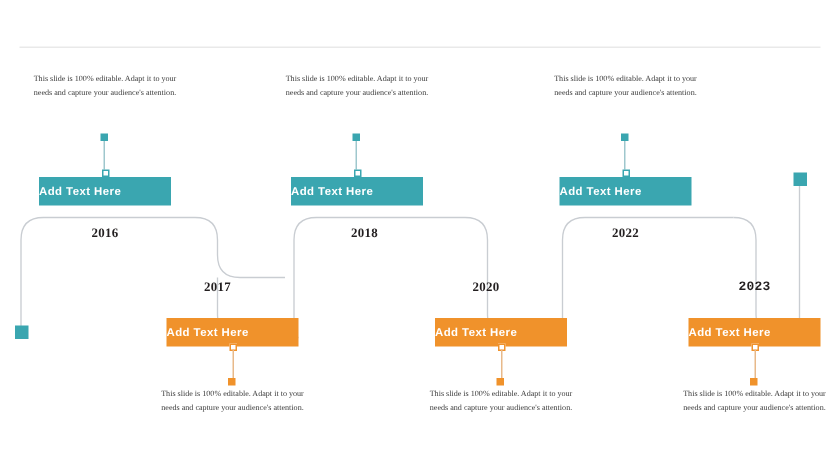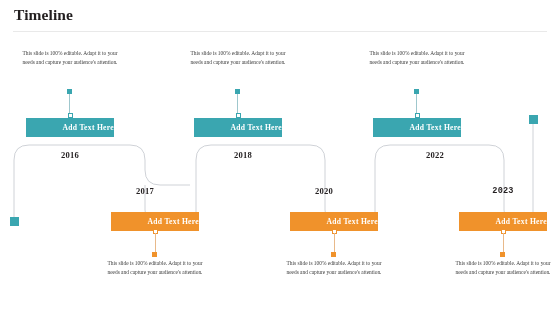--- a/index.html
+++ b/index.html
@@ -67,22 +67,22 @@
     text-align: center;
     width: 96px;
   }
 
   
   .chip {
     position: absolute;
     width: 88px;
     height: 19px;
     line-height: 19px;
-    text-align: right;
-    font-family: Liberation Serif, serif;
+    text-align: left;
+    font-family: Liberation Sans, sans-serif;
     font-weight: bold;
     font-size: 7.6px;
     color: #ffffff;
     letter-spacing: 0.3px;
     white-space: nowrap;
     box-sizing: border-box;
   }
   .chip.teal   { background: #3aa6b0; }
   .chip.orange { background: #f0922b; }
 
@@ -133,21 +133,20 @@
     height: 9px;
     background: #3aa6b0;
   }
 </style>
 </head>
 <body>
 
 <div id="slide">
 
   <div id="header">
-    <div id="page-title">Timeline</div>
     <div id="header-rule"></div>
   </div>
 
   <svg id="path-layer" viewBox="0 0 560 315" width="560" height="315" xmlns="http://www.w3.org/2000/svg">
 
     <path d="M 14,221 L 14,160 Q 14,145 29,145 L 130,145" fill="none" stroke="#c9cdd2" stroke-width="0.9"></path>
 
     <path d="M 130,145 Q 145,145 145,160 L 145,170 Q 145,185 160,185 L 190,185" fill="none" stroke="#c9cdd2" stroke-width="0.9"></path>
 
     <path d="M 145,185 L 145,210 Q 145,225 160,225 L 199,225" fill="none" stroke="#c9cdd2" stroke-width="0.9"></path>
@@ -190,21 +189,21 @@
   <div class="node hollow-orange" style="left:332px; top:229px;"></div>
   <div class="stem orange" style="left:334px; top:233px; height:21px;"></div>
   <div class="node orange" style="left:331px; top:252px;"></div>
   <div class="body-text" style="left:286px; top:259px;">This slide is 100% editable. Adapt it to your needs and capture your audience's attention.</div>
 
   <div class="body-text" style="left:369px; top:49px;">This slide is 100% editable. Adapt it to your needs and capture your audience's attention.</div>
   <div class="node teal" style="left:414px; top:89px;"></div>
   <div class="stem teal" style="left:416px; top:94px; height:21px;"></div>
   <div class="node hollow-teal" style="left:415px; top:113px;"></div>
   <div class="chip teal" style="left:373px; top:118px;">Add Text Here</div>
-  <div class="year" style="left:390px; top:150px;text-align:right;">2022</div>
+  <div class="year" style="left:390px; top:150px;">2022</div>
 
   <div class="year" style="left:476px; top:186px;font-family:Liberation Mono, monospace;">2023</div>
   <div class="chip orange" style="left:459px; top:212px;">Add Text Here</div>
   <div class="node hollow-orange" style="left:501px; top:229px;"></div>
   <div class="stem orange" style="left:503px; top:233px; height:21px;"></div>
   <div class="node orange" style="left:500px; top:252px;"></div>
   <div class="body-text" style="left:455px; top:259px;">This slide is 100% editable. Adapt it to your needs and capture your audience's attention.</div>
 
 </div>
 

